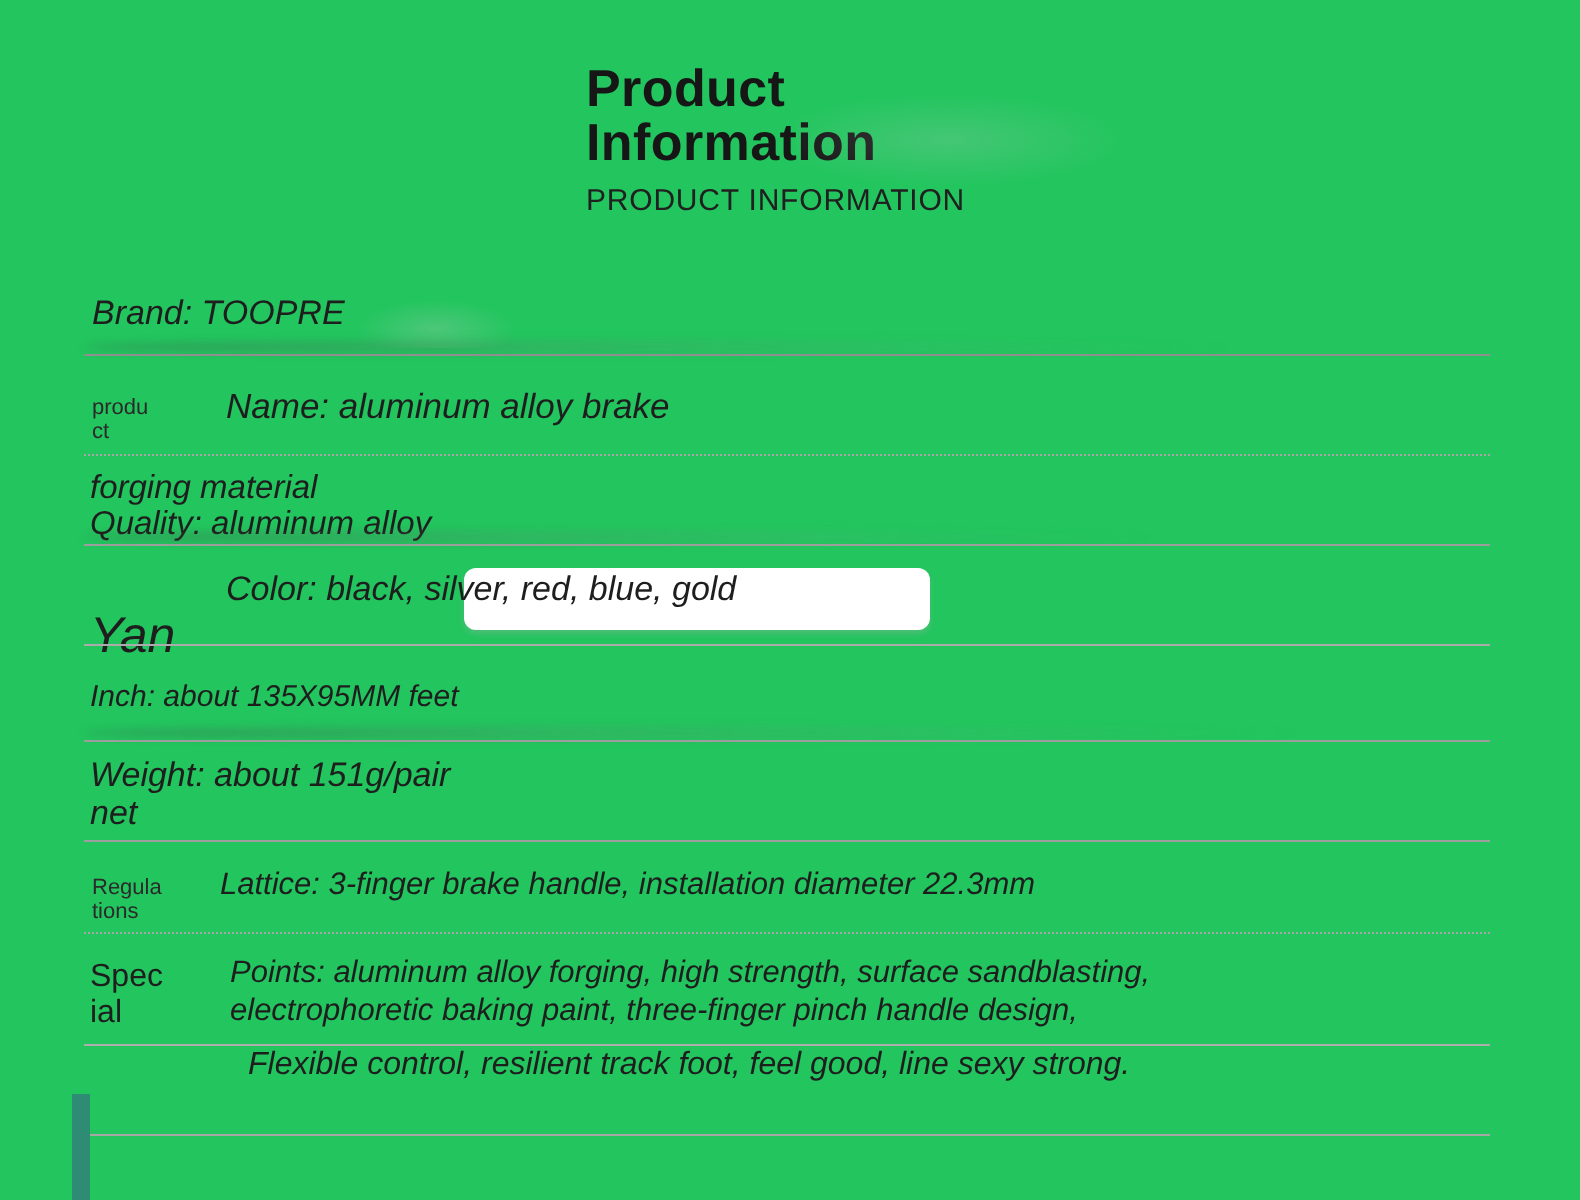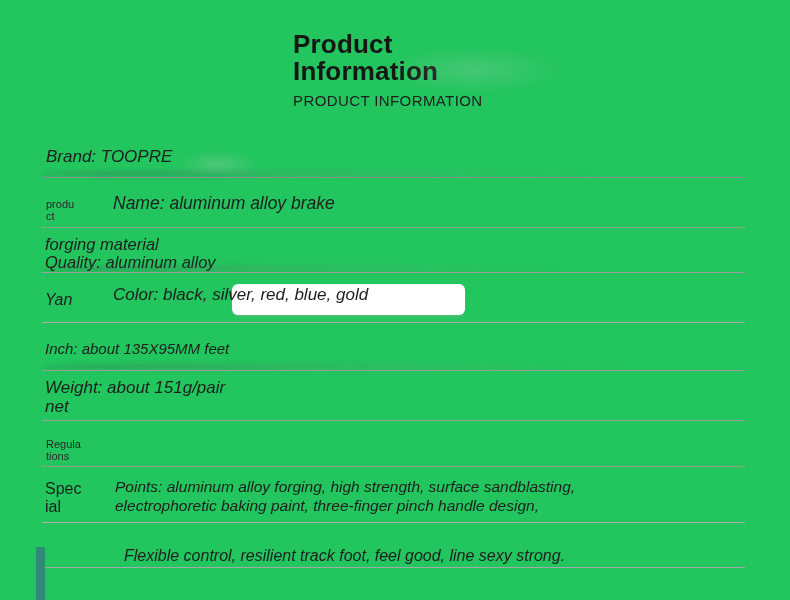--- a/index.html
+++ b/index.html
@@ -39,29 +39,29 @@
     background:linear-gradient(to right, rgba(70,70,70,.32), rgba(110,110,110,.17) 38%, rgba(150,150,150,.07) 72%, transparent);}
   #sh1{left:42px;top:169.5px;width:585px;}
   #sh3{left:42px;top:264.5px;width:545px;}
   #sh5{left:42px;top:362.5px;width:620px;}
   
   .val{color:#1e1e1e;white-space:nowrap;font-style:italic;}
   #brand{left:46px;top:147px;font-size:17px;}
   #product-label{left:46px;top:199px;font-size:11px;line-height:11.5px;color:#2a2a2a;}
   #product-value{left:113px;top:193px;font-size:17.5px;}
   #quality{left:45px;top:235px;font-size:16.5px;line-height:18px;}
-  #color-label{left:45px;top:291px;font-size:16px;}
+  #color-label{left:45px;top:304px;font-size:25px;}
   #color-value{left:113px;top:285px;font-size:17px;}
   #inch{left:45px;top:340px;font-size:15px;}
   #weight{left:45px;top:379px;font-size:17px;line-height:18.5px;}
   #reg-label{left:46px;top:439px;font-size:11px;line-height:11.5px;color:#2a2a2a;}
   #reg-value{left:110px;top:434px;font-size:15.5px;}
   #special-label{left:45px;top:480px;font-size:16px;line-height:17.5px;z-index:2;background:transparent;}
   #points{left:115px;top:478px;font-size:15.5px;line-height:18.5px;}
-  #flexible{left:124px;top:547px;font-size:16px;text-align:center;}
+  #flexible{left:124px;top:524px;font-size:16px;text-align:center;}
   
   #accent-bar{left:36px;top:547px;width:9px;height:53px;background:#2E8B74;}
 </style>
 </head>
 <body>
 
 <div id="page">
 
   <div class="abs" id="title">
     <div>Product</div>
@@ -102,20 +102,21 @@
   <div class="abs" id="weight">
     <div class="val">Weight: about 151g/pair</div>
     <div class="val">net</div>
   </div>
   <div class="line" id="hr6"></div>
 
   <div class="abs" id="reg-label">
     <div>Regula</div>
     <div>tions</div>
   </div>
+  <div class="abs val" id="reg-value">Lattice: 3-finger brake handle, installation diameter 22.3mm</div>
   <div class="line" id="hr7"></div>
 
   <div class="abs" id="special-label">
     <div>Spec</div>
     <div>ial</div>
   </div>
   <div class="abs" id="points">
     <div class="val">Points: aluminum alloy forging, high strength, surface sandblasting,</div>
     <div class="val">electrophoretic baking paint, three-finger pinch handle design,</div>
   </div>

